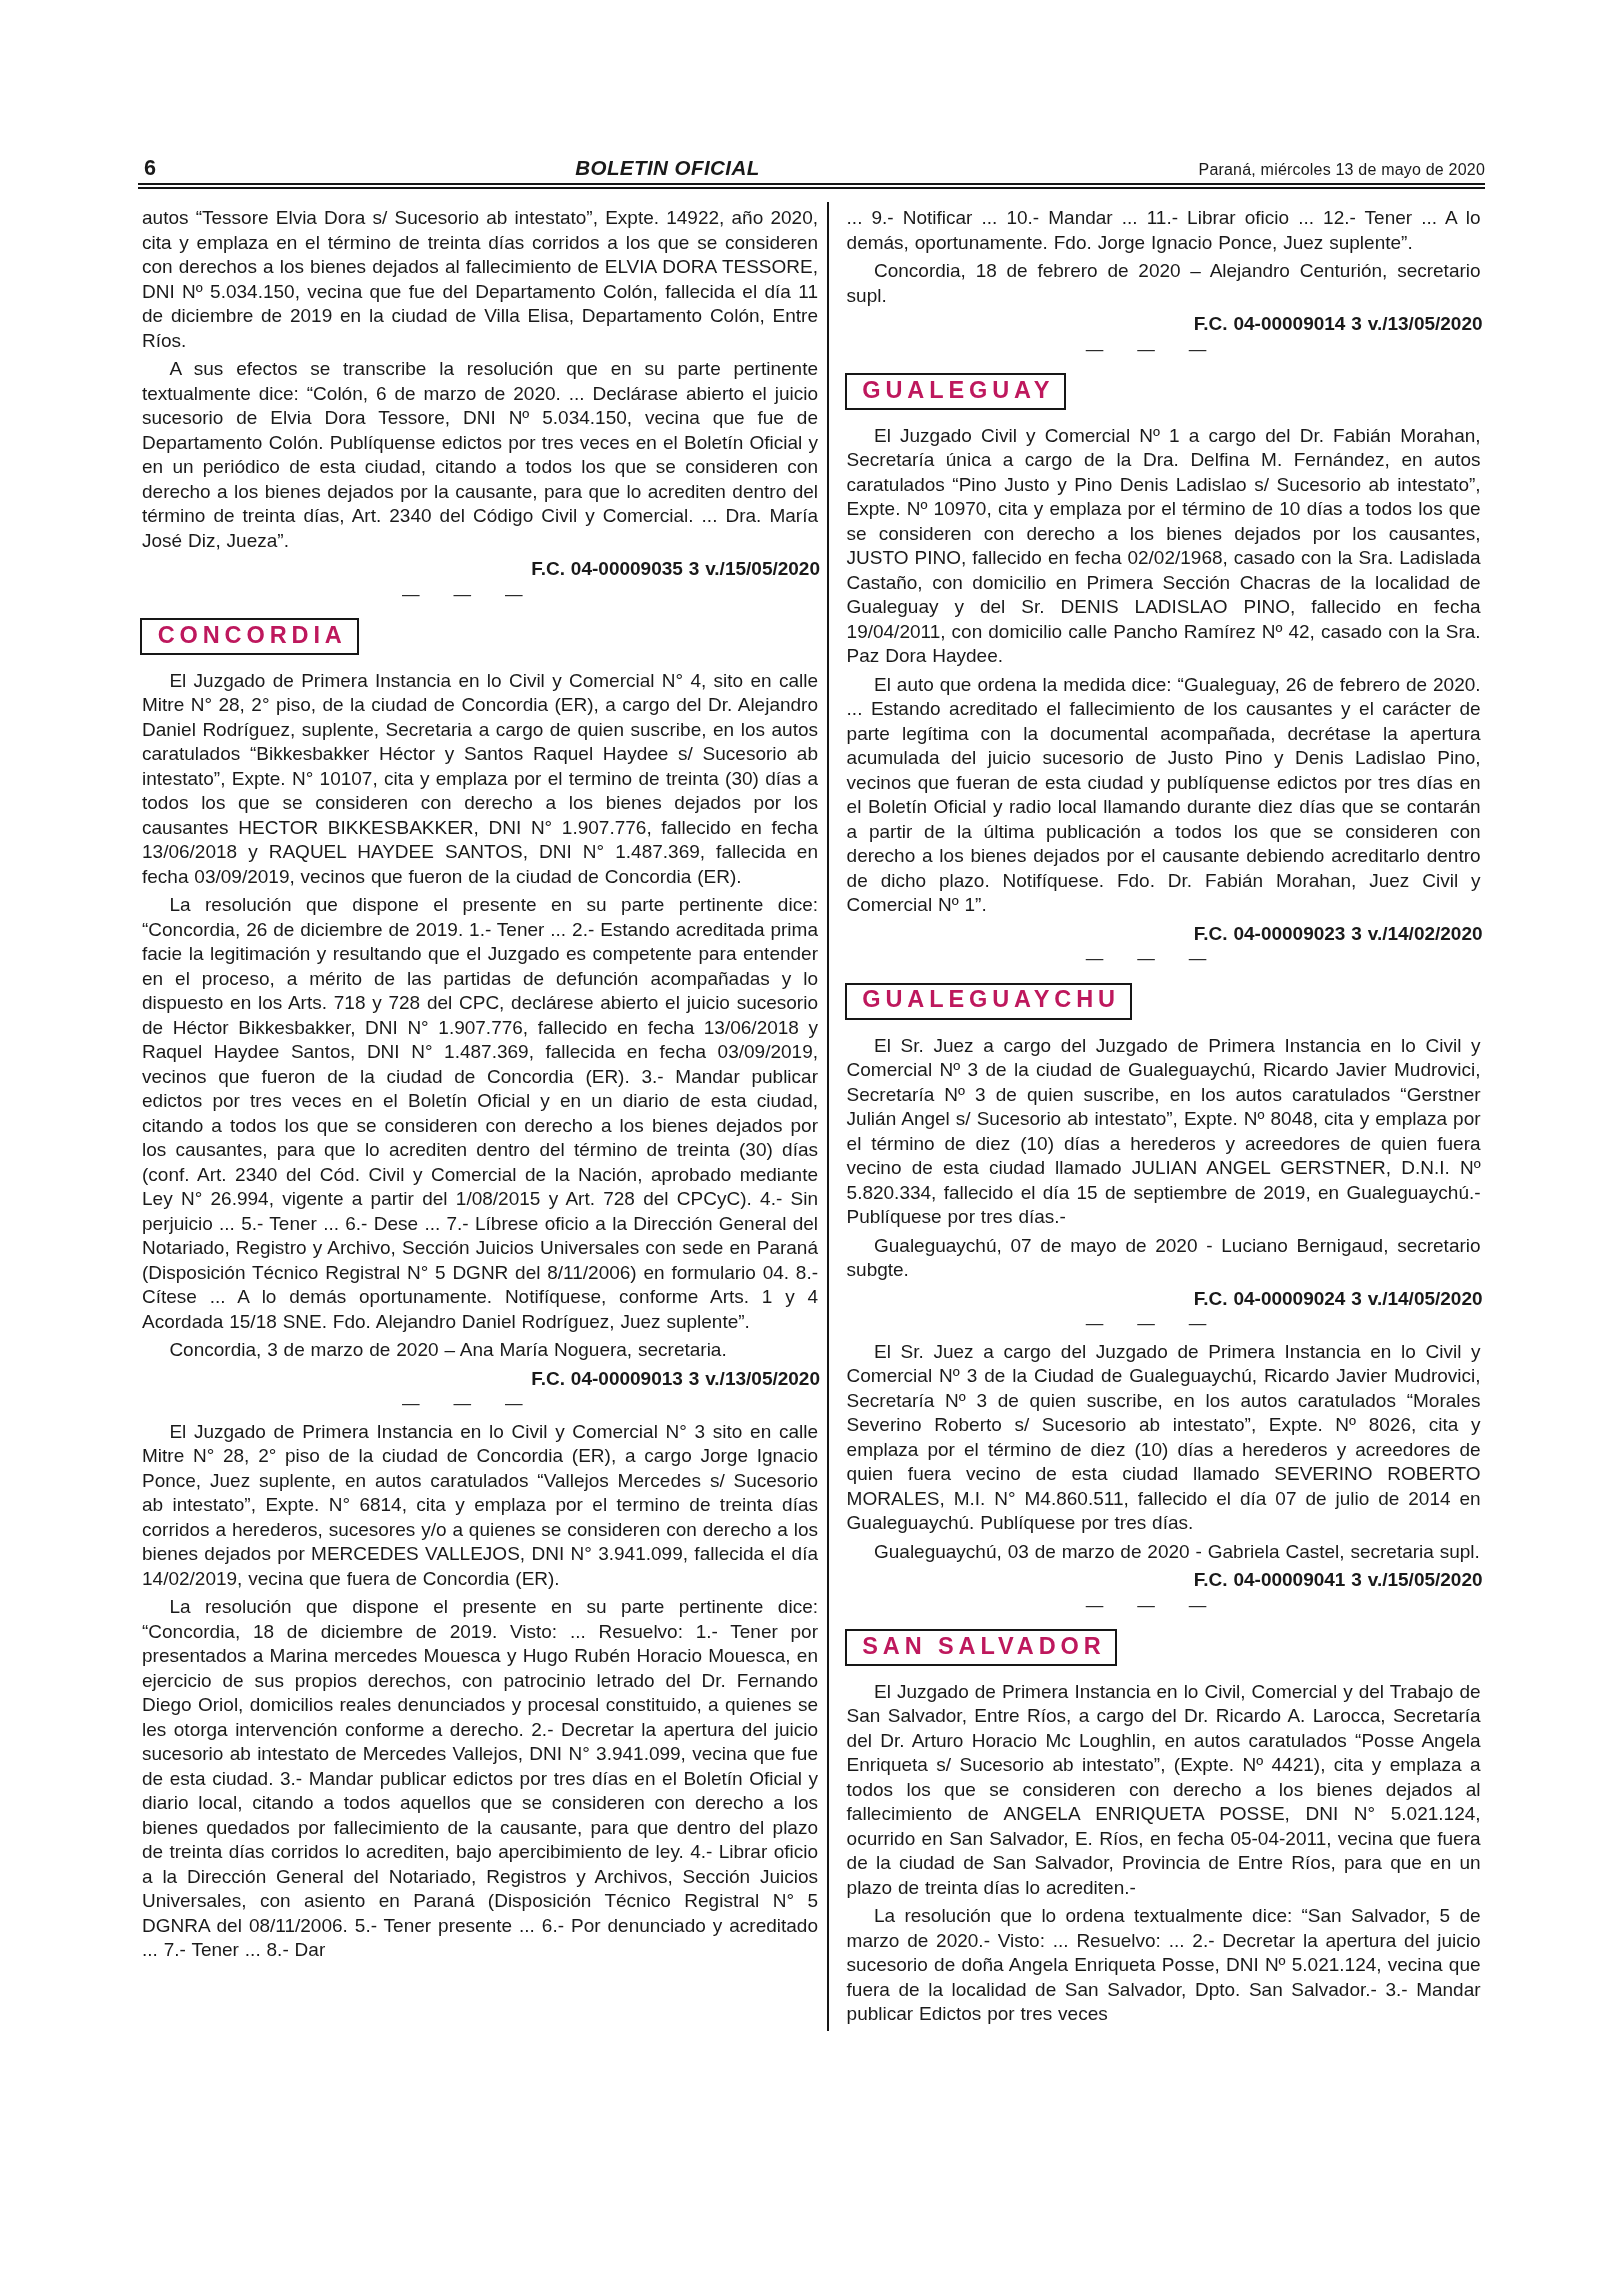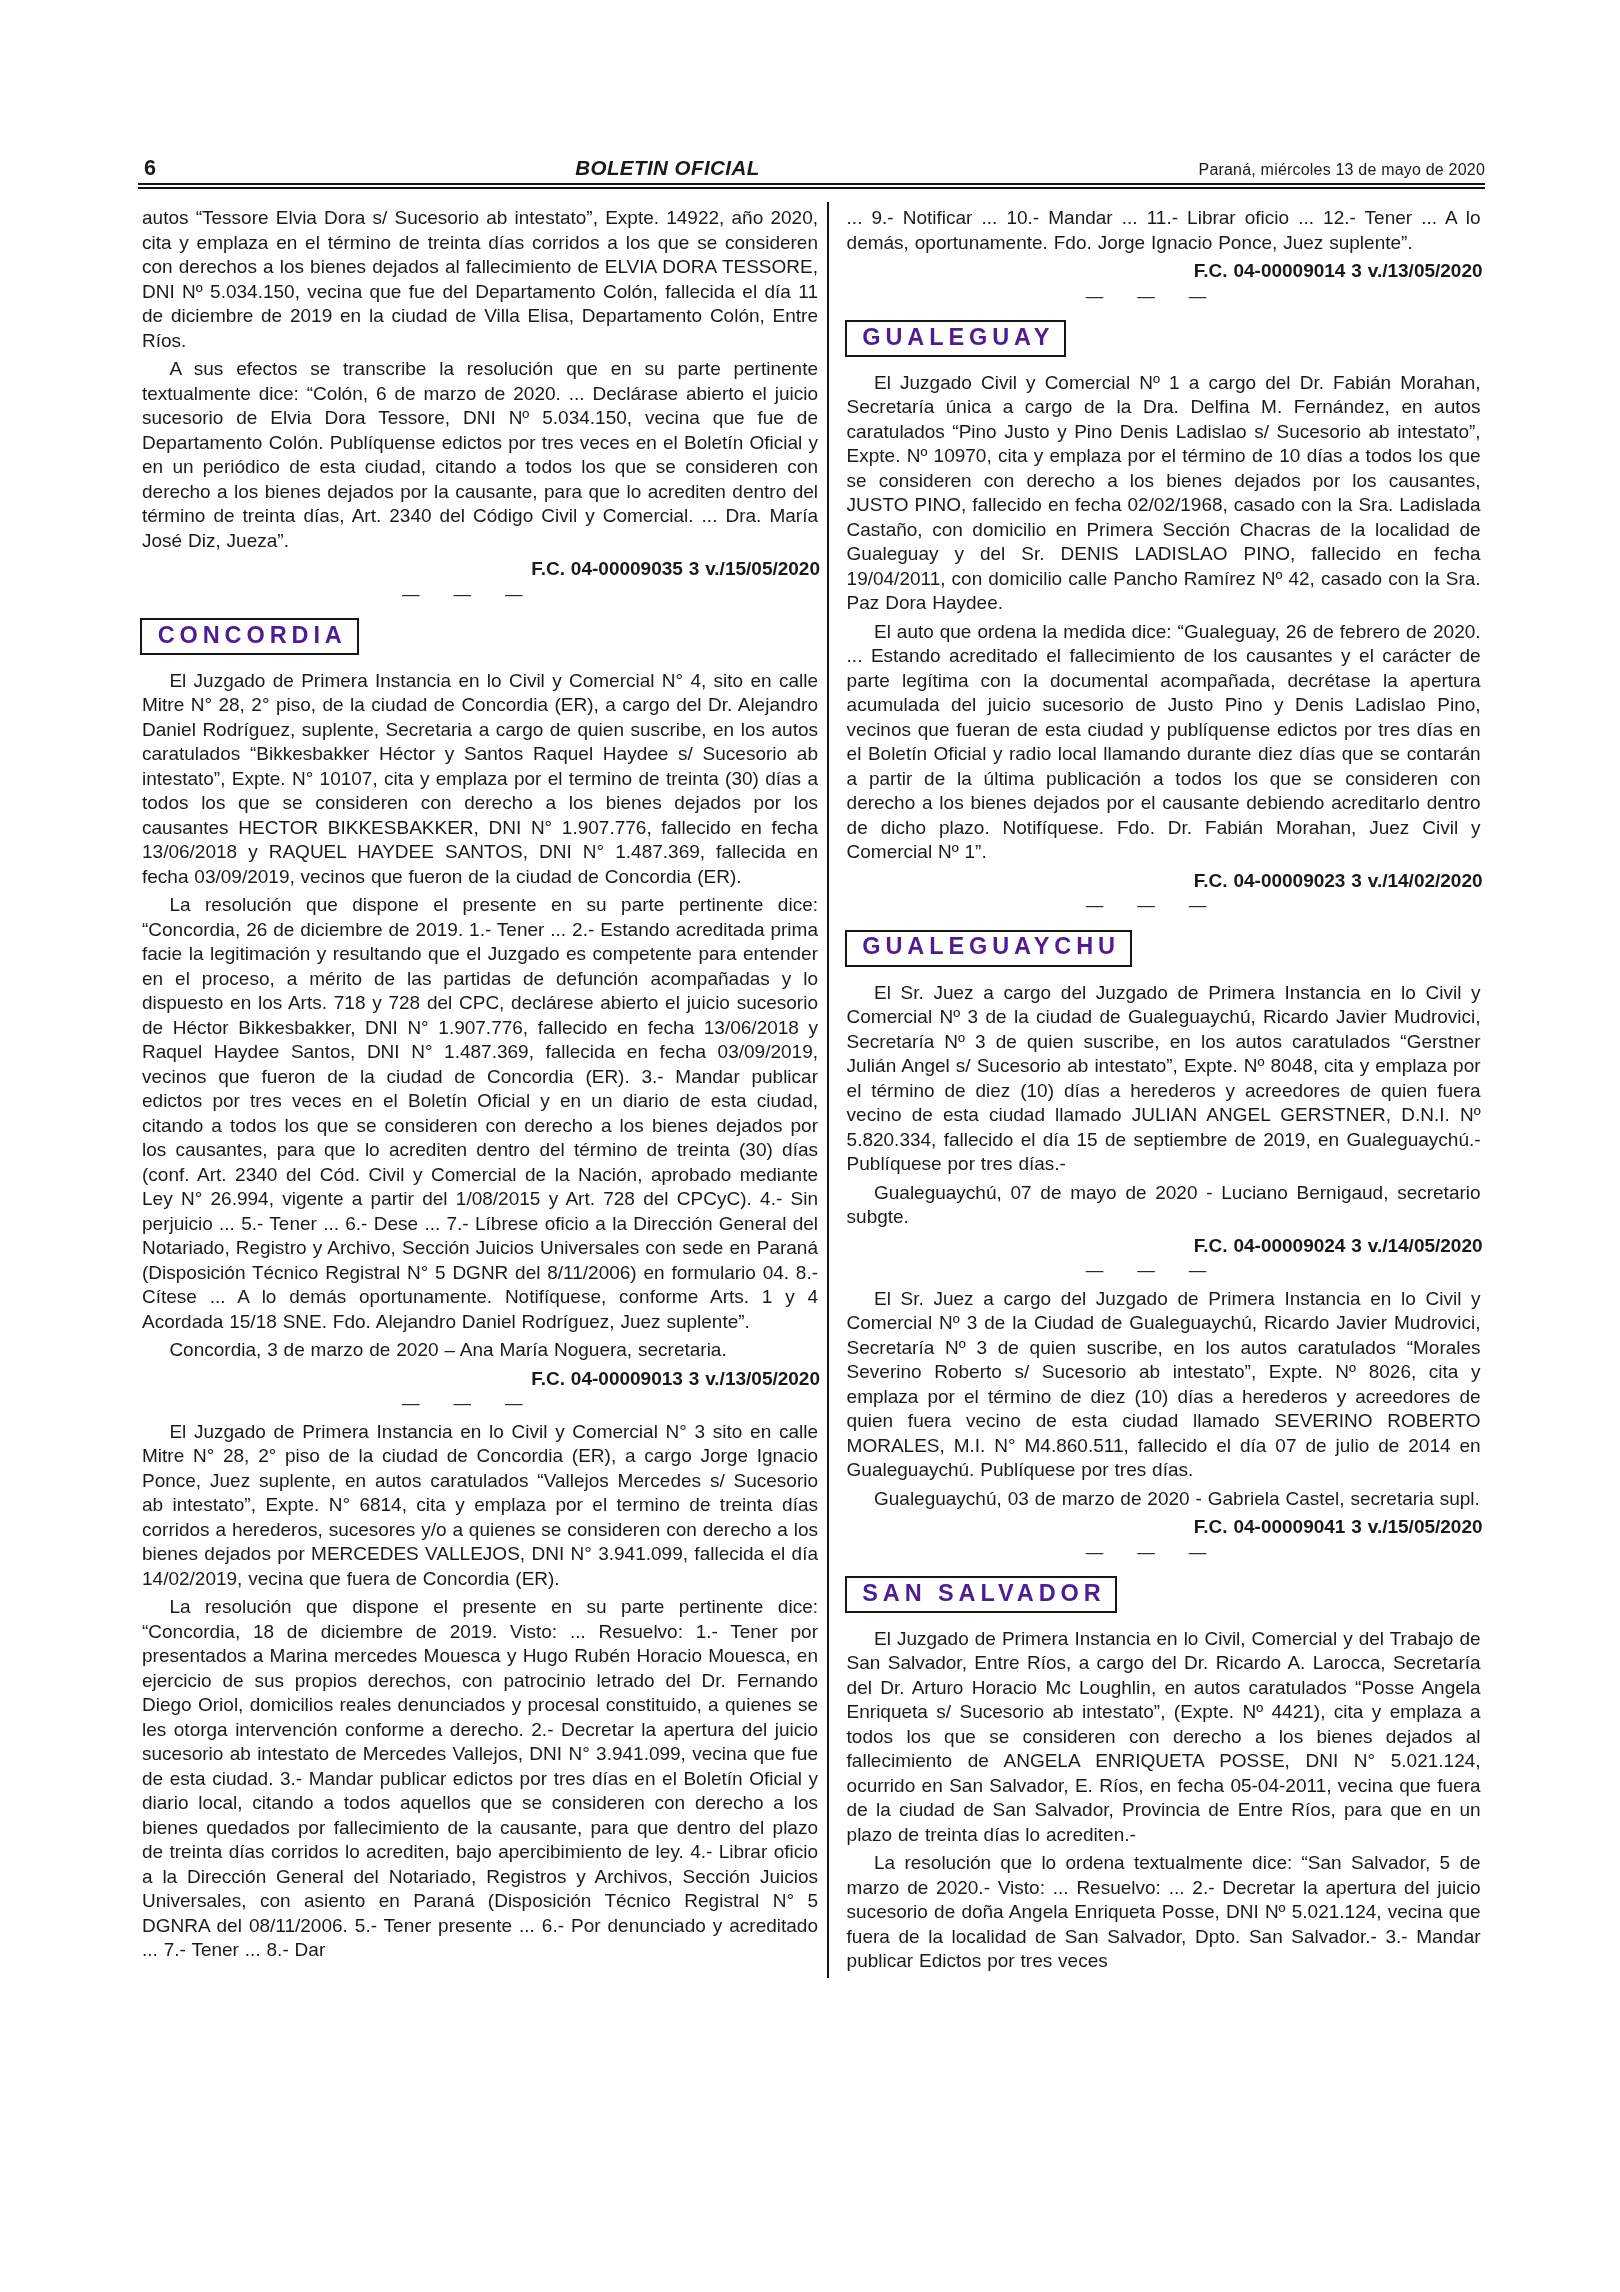--- a/index.html
+++ b/index.html
@@ -99,21 +99,21 @@
   .heading-row { margin: 11.8px 0 13.7px; }
   .heading-box {
     display: inline-block;
     border: 2.9px solid #161616;
     font-weight: bold;
     font-size: 23.5px;
     line-height: 1;
     letter-spacing: 4.9px;
     padding: 3.9px 9.8px 5.9px 15.7px;
     margin-left: 2px;
-    color: #4c1d95;
+    color: #be185d;
   }
 </style>
 </head>
 <body>
 
 <div class="page">
 
   <div class="masthead">
     <div class="page-num">6</div>
     <div class="masthead-title">BOLETIN OFICIAL</div>
@@ -133,20 +133,21 @@
         <p>La resolución que dispone el presente en su parte pertinente dice: “Concordia, 26 de diciembre de 2019. 1.- Tener ... 2.- Estando acreditada prima facie la legitimación y resultando que el Juzgado es competente para entender en el proceso, a mérito de las partidas de defunción acompañadas y lo dispuesto en los Arts. 718 y 728 del CPC, declárese abierto el juicio sucesorio de Héctor Bikkesbakker, DNI N° 1.907.776, fallecido en fecha 13/06/2018 y Raquel Haydee Santos, DNI N° 1.487.369, fallecida en fecha 03/09/2019, vecinos que fueron de la ciudad de Concordia (ER). 3.- Mandar publicar edictos por tres veces en el Boletín Oficial y en un diario de esta ciudad, citando a todos los que se consideren con derecho a los bienes dejados por los causantes, para que lo acrediten dentro del término de treinta (30) días (conf. Art. 2340 del Cód. Civil y Comercial de la Nación, aprobado mediante Ley N° 26.994, vigente a partir del 1/08/2015 y Art. 728 del CPCyC). 4.- Sin perjuicio ... 5.- Tener ... 6.- Dese ... 7.- Líbrese oficio a la Dirección General del Notariado, Registro y Archivo, Sección Juicios Universales con sede en Paraná (Disposición Técnico Registral N° 5 DGNR del 8/11/2006) en formulario 04. 8.- Cítese ... A lo demás oportunamente. Notifíquese, conforme Arts. 1 y 4 Acordada 15/18 SNE. Fdo. Alejandro Daniel Rodríguez, Juez suplente”.</p>
         <p>Concordia, 3 de marzo de 2020 – Ana María Noguera, secretaria.</p>
         <p class="fc">F.C. 04-00009013 3 v./13/05/2020</p>
         <div class="sep">— — —</div>
         <p>El Juzgado de Primera Instancia en lo Civil y Comercial N° 3 sito en calle Mitre N° 28, 2° piso de la ciudad de Concordia (ER), a cargo Jorge Ignacio Ponce, Juez suplente, en autos caratulados “Vallejos Mercedes s/ Sucesorio ab intestato”, Expte. N° 6814, cita y emplaza por el termino de treinta días corridos a herederos, sucesores y/o a quienes se consideren con derecho a los bienes dejados por MERCEDES VALLEJOS, DNI N° 3.941.099, fallecida el día 14/02/2019, vecina que fuera de Concordia (ER).</p>
         <p>La resolución que dispone el presente en su parte pertinente dice: “Concordia, 18 de diciembre de 2019. Visto: ... Resuelvo: 1.- Tener por presentados a Marina mercedes Mouesca y Hugo Rubén Horacio Mouesca, en ejercicio de sus propios derechos, con patrocinio letrado del Dr. Fernando Diego Oriol, domicilios reales denunciados y procesal constituido, a quienes se les otorga intervención conforme a derecho. 2.- Decretar la apertura del juicio sucesorio ab intestato de Mercedes Vallejos, DNI N° 3.941.099, vecina que fue de esta ciudad. 3.- Mandar publicar edictos por tres días en el Boletín Oficial y diario local, citando a todos aquellos que se consideren con derecho a los bienes quedados por fallecimiento de la causante, para que dentro del plazo de treinta días corridos lo acrediten, bajo apercibimiento de ley. 4.- Librar oficio a la Dirección General del Notariado, Registros y Archivos, Sección Juicios Universales, con asiento en Paraná (Disposición Técnico Registral N° 5 DGNRA del 08/11/2006. 5.- Tener presente ... 6.- Por denunciado y acreditado ... 7.- Tener ... 8.- Dar</p>
       </div>
     <div class="col-divider"></div>
     <div class="col col-right">
         <p class="noindent">... 9.- Notificar ... 10.- Mandar ... 11.- Librar oficio ... 12.- Tener ... A lo demás, oportunamente. Fdo. Jorge Ignacio Ponce, Juez suplente”.</p>
+        <p>Concordia, 18 de febrero de 2020 – Alejandro Centurión, secretario supl.</p>
         <p class="fc">F.C. 04-00009014 3 v./13/05/2020</p>
         <div class="sep">— — —</div>
         <div class="heading-row"><span class="heading-box">GUALEGUAY</span></div>
         <p>El Juzgado Civil y Comercial Nº 1 a cargo del Dr. Fabián Morahan, Secretaría única a cargo de la Dra. Delfina M. Fernández, en autos caratulados “Pino Justo y Pino Denis Ladislao s/ Sucesorio ab intestato”, Expte. Nº 10970, cita y emplaza por el término de 10 días a todos los que se consideren con derecho a los bienes dejados por los causantes, JUSTO PINO, fallecido en fecha 02/02/1968, casado con la Sra. Ladislada Castaño, con domicilio en Primera Sección Chacras de la localidad de Gualeguay y del Sr. DENIS LADISLAO PINO, fallecido en fecha 19/04/2011, con domicilio calle Pancho Ramírez Nº 42, casado con la Sra. Paz Dora Haydee.</p>
         <p>El auto que ordena la medida dice: “Gualeguay, 26 de febrero de 2020. ... Estando acreditado el fallecimiento de los causantes y el carácter de parte legítima con la documental acompañada, decrétase la apertura acumulada del juicio sucesorio de Justo Pino y Denis Ladislao Pino, vecinos que fueran de esta ciudad y publíquense edictos por tres días en el Boletín Oficial y radio local llamando durante diez días que se contarán a partir de la última publicación a todos los que se consideren con derecho a los bienes dejados por el causante debiendo acreditarlo dentro de dicho plazo. Notifíquese. Fdo. Dr. Fabián Morahan, Juez Civil y Comercial Nº 1”.</p>
         <p class="fc">F.C. 04-00009023 3 v./14/02/2020</p>
         <div class="sep">— — —</div>
         <div class="heading-row"><span class="heading-box">GUALEGUAYCHU</span></div>
         <p>El Sr. Juez a cargo del Juzgado de Primera Instancia en lo Civil y Comercial Nº 3 de la ciudad de Gualeguaychú, Ricardo Javier Mudrovici, Secretaría Nº 3 de quien suscribe, en los autos caratulados “Gerstner Julián Angel s/ Sucesorio ab intestato”, Expte. Nº 8048, cita y emplaza por el término de diez (10) días a herederos y acreedores de quien fuera vecino de esta ciudad llamado JULIAN ANGEL GERSTNER, D.N.I. Nº 5.820.334, fallecido el día 15 de septiembre de 2019, en Gualeguaychú.- Publíquese por tres días.-</p>
         <p>Gualeguaychú, 07 de mayo de 2020 - Luciano Bernigaud, secretario subgte.</p>

